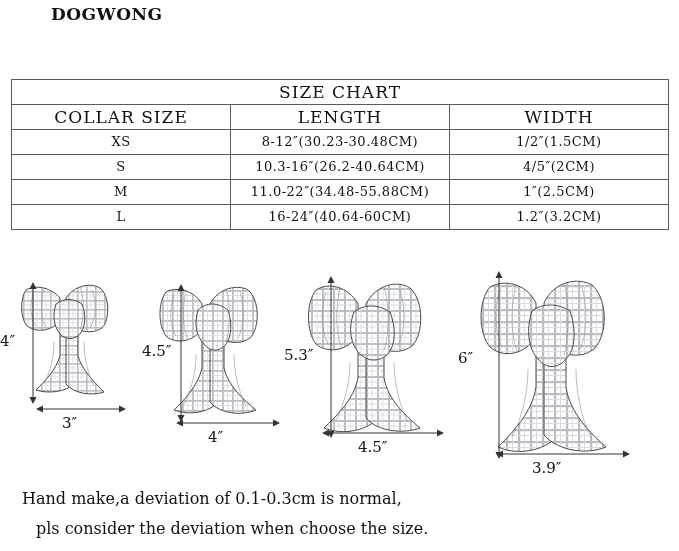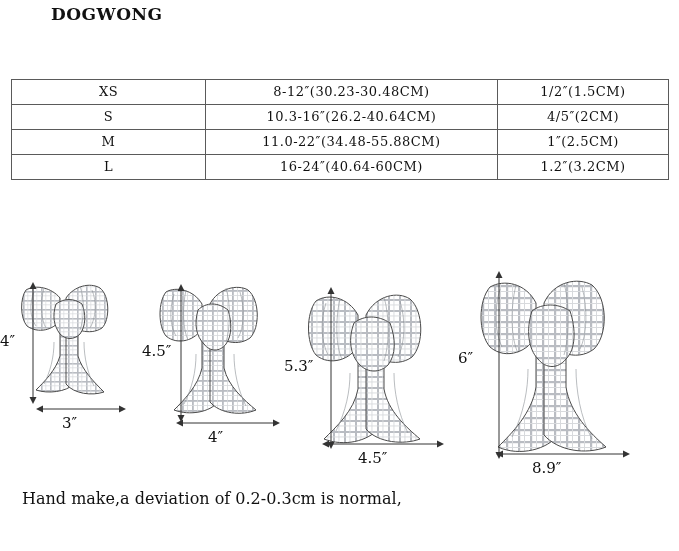--- a/index.html
+++ b/index.html
@@ -101,20 +101,28 @@
   }
 </style>
 </head>
 <body>
 
 <div class="brand">DOGWONG</div>
 
 <div class="chart-wrap">
   <table class="size-chart">
     <tbody>
+        <tr>
+      <td class="title-cell" colspan="3">SIZE CHART</td>
+    </tr>
+    <tr>
+      <td class="head-cell col-a">COLLAR SIZE</td>
+      <td class="head-cell col-b">LENGTH</td>
+      <td class="head-cell col-c">WIDTH</td>
+    </tr>
     <tr>
       <td class="body-cell col-a">XS</td>
       <td class="body-cell col-b">8-12″(30.23-30.48CM)</td>
       <td class="body-cell col-c">1/2″(1.5CM)</td>
     </tr>
     <tr>
       <td class="body-cell col-a">S</td>
       <td class="body-cell col-b">10.3-16″(26.2-40.64CM)</td>
       <td class="body-cell col-c">4/5″(2CM)</td>
     </tr>
@@ -209,21 +217,21 @@
       <polygon points="7,0 3.5,7 10.5,7" fill="#333"></polygon>
       <polygon points="7,138 3.5,131 10.5,131" fill="#333"></polygon>
     </svg>
     <svg style="position:absolute; left:24px; top:146px;" width="104" height="14">
       <line x1="4" y1="7" x2="100" y2="7" stroke="#333" stroke-width="1"></line>
       <polygon points="0,7 7,3.5 7,10.5" fill="#333"></polygon>
       <polygon points="104,7 97,3.5 97,10.5" fill="#333"></polygon>
     </svg>
   </div>
 
-  <div class="fig" style="left:300px; top:15px;">
+  <div class="fig" style="left:300px; top:4px;">
     <svg width="170" height="195" viewBox="0 0 170 195">
       <defs>
         <pattern id="plaid3" width="11" height="11" patternUnits="userSpaceOnUse">
           <rect width="11" height="11" fill="#ffffff"></rect>
           <rect x="0" y="0" width="11" height="2" fill="#b9bcc2"></rect>
           <rect x="0" y="0" width="2" height="11" fill="#b9bcc2"></rect>
           <rect x="5.5" y="0" width="0.9" height="11" fill="#d8dadd"></rect>
           <rect x="0" y="5.5" width="11" height="0.9" fill="#d8dadd"></rect>
         </pattern>
       </defs>
@@ -278,30 +286,31 @@
       <g stroke="#8c9096" stroke-width="0.6" fill="none">
         <path d="M30 28 C24 48, 25 72, 32 86"></path>
         <path d="M46 24 C40 48, 41 78, 48 92"></path>
         <path d="M112 26 C118 48, 117 74, 110 88"></path>
         <path d="M94 22 C100 44, 99 78, 94 94"></path>
         <path d="M42 176 C54 152, 58 128, 58 108"></path>
         <path d="M122 178 C110 156, 106 128, 106 108"></path>
       </g>
     </svg>
     <div class="dim-label" style="left:-12px; top:88px;">6″</div>
-    <div class="dim-label" style="left:62px; top:198px;">8.9″</div>
+    <div class="dim-label" style="left:62px; top:198px;">3.9″</div>
     <svg style="position:absolute; left:22px; top:10px;" width="14" height="190">
       <line x1="7" y1="4" x2="7" y2="184" stroke="#333" stroke-width="1"></line>
       <polygon points="7,0 3.5,7 10.5,7" fill="#333"></polygon>
       <polygon points="7,188 3.5,181 10.5,181" fill="#333"></polygon>
     </svg>
     <svg style="position:absolute; left:26px; top:186px;" width="134" height="14">
       <line x1="4" y1="7" x2="130" y2="7" stroke="#333" stroke-width="1"></line>
       <polygon points="0,7 7,3.5 7,10.5" fill="#333"></polygon>
       <polygon points="134,7 127,3.5 127,10.5" fill="#333"></polygon>
     </svg>
   </div>
 
 </div>
 
 <div class="footer">
-  <div class="line1">Hand make,a deviation of 0.2-0.3cm is normal,</div>
+  <div class="line1">Hand make,a deviation of 0.1-0.3cm is normal,</div>
+  <div class="line2">pls consider the deviation when choose the size.</div>
 </div>
 
 </body></html>

